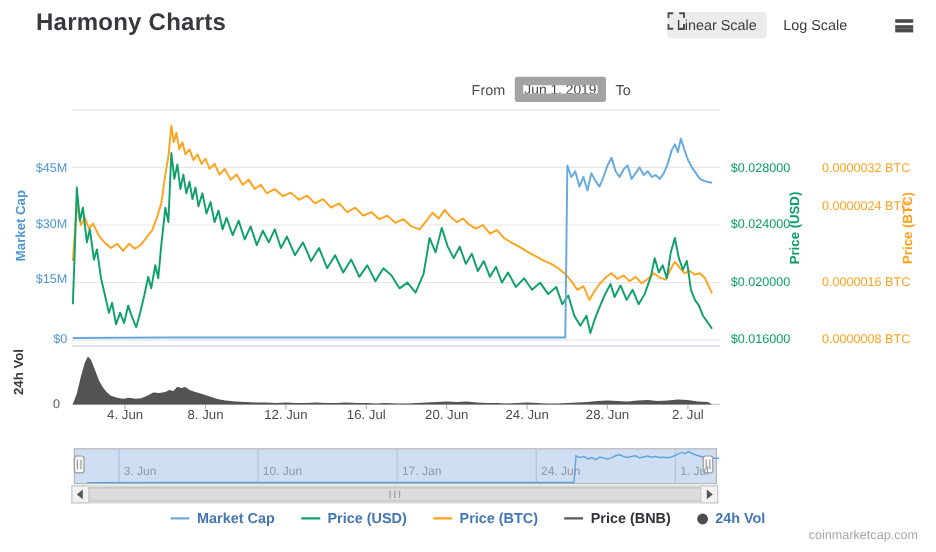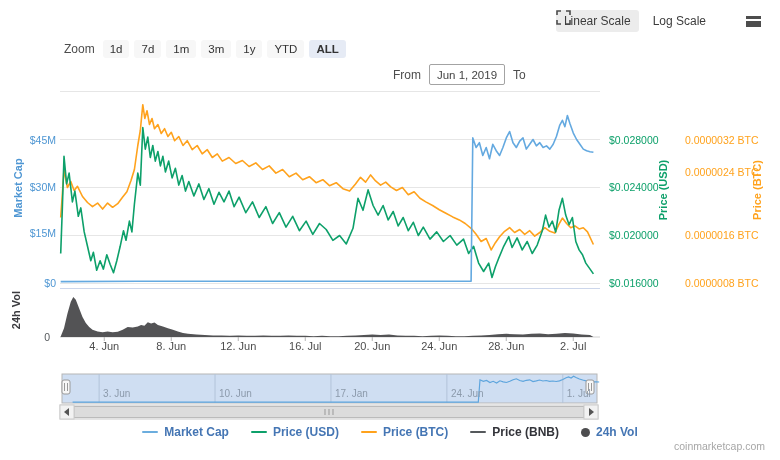--- a/index.html
+++ b/index.html
@@ -18,21 +18,21 @@
   .hamburger { width:15px; height:11px; border-top:3px solid #4d4d4d; border-bottom:3px solid #4d4d4d; position:relative; }
   .hamburger:before { content:""; position:absolute; left:0; right:0; top:2px; height:3px; background:#4d4d4d; }
   
   .zoom-row { left:64px; top:40px; display:flex; align-items:center; gap:5px; }
   .zoom-label { font-size:12px; color:#4d4d4d; margin-right:3px; }
   .range-btn { font-size:11.5px; color:#333; background:#f7f7f7; border:none; border-radius:3px; padding:3px 7px; cursor:pointer; font-family:inherit; }
   .range-btn.active { background:#e6ebf5; font-weight:bold; }
   
   .date-row { left:393px; top:64px; display:flex; align-items:center; gap:8px; }
   .date-label { font-size:12px; color:#4d4d4d; }
-  .date-input { width:76px; height:21px; border:1px solid #a3a3a3; border-radius:2px; font-size:11.5px; color:#444; text-align:center; font-family:inherit; background:#fff; }
+  .date-input { width:76px; height:21px; border:7px solid #a3a3a3; border-radius:2px; font-size:11.5px; color:#444; text-align:center; font-family:inherit; background:#fff; }
   
   .ytick { position:absolute; font-size:10.5px; line-height:12px; }
   .ytick.mc { left:6px; width:50px; text-align:right; color:#4e96d3; }
   .ytick.usd { left:609px; width:76px; text-align:left; color:#0da06a; }
   .ytick.btc { left:685px; width:92px; text-align:left; color:#ffa21c; }
   .axis-title { position:absolute; font-size:11px; font-weight:bold; white-space:nowrap; transform:translate(-50%,-50%) rotate(-90deg); }
   .xlabel { position:absolute; font-size:11px; color:#4d4d4d; transform:translateX(-50%); top:340px; white-space:nowrap; }
   .navlabel { position:absolute; font-size:10px; color:#8c9aab; top:388px; white-space:nowrap; }
   .vol-zero { left:20px; top:331px; width:30px; text-align:right; font-size:10.5px; color:#55595c; }
   
@@ -87,45 +87,36 @@
       <rect x="74" y="406.5" width="510" height="11" fill="#dcdcdc" stroke="#bbb" stroke-width="1"></rect>
       <rect x="60" y="405" width="14" height="14" fill="#f2f2f2" stroke="#ccc" stroke-width="1"></rect>
       <path d="M69 408 L64 412 L69 416 Z" fill="#555"></path>
       <rect x="584" y="405" width="14" height="14" fill="#f2f2f2" stroke="#ccc" stroke-width="1"></rect>
       <path d="M589 408 L594 412 L589 416 Z" fill="#555"></path>
       <line x1="325" x2="325" y1="409" y2="415" stroke="#999" stroke-width="1"></line>
       <line x1="329" x2="329" y1="409" y2="415" stroke="#999" stroke-width="1"></line>
       <line x1="333" x2="333" y1="409" y2="415" stroke="#999" stroke-width="1"></line>
     </svg>
 
+  <div class="abs page-title">Harmony Charts</div>
   <div class="abs scale-group">
     <button class="scale-btn active">Linear Scale</button>
     <button class="scale-btn">Log Scale</button>
     <div class="icon-btn">
       <svg width="15" height="15" viewBox="0 0 15 15">
         <g stroke="#4d4d4d" stroke-width="1.6" fill="none">
           <path d="M1 5 L1 1 L5 1 M10 1 L14 1 L14 5 M14 10 L14 14 L10 14 M5 14 L1 14 L1 10"></path>
         </g>
       </svg>
     </div>
     <div class="icon-btn">
         <span class="hamburger"></span>
       </div>
   </div>
 
-  <div class="abs zoom-row">
-    <span class="zoom-label">Zoom</span>
-    <button class="range-btn">1d</button>
-    <button class="range-btn">7d</button>
-    <button class="range-btn">1m</button>
-    <button class="range-btn">3m</button>
-    <button class="range-btn">1y</button>
-    <button class="range-btn">YTD</button>
-    <button class="range-btn active">ALL</button>
-  </div>
 
   <div class="abs date-row">
     <span class="date-label">From</span>
     <input class="date-input" value="Jun 1, 2019" style="">
     <span class="date-label">To</span>
   </div>
 
   <div class="ytick mc" style="top:134px">$45M</div>
   <div class="ytick mc" style="top:181px">$30M</div>
   <div class="ytick mc" style="top:227px">$15M</div>

